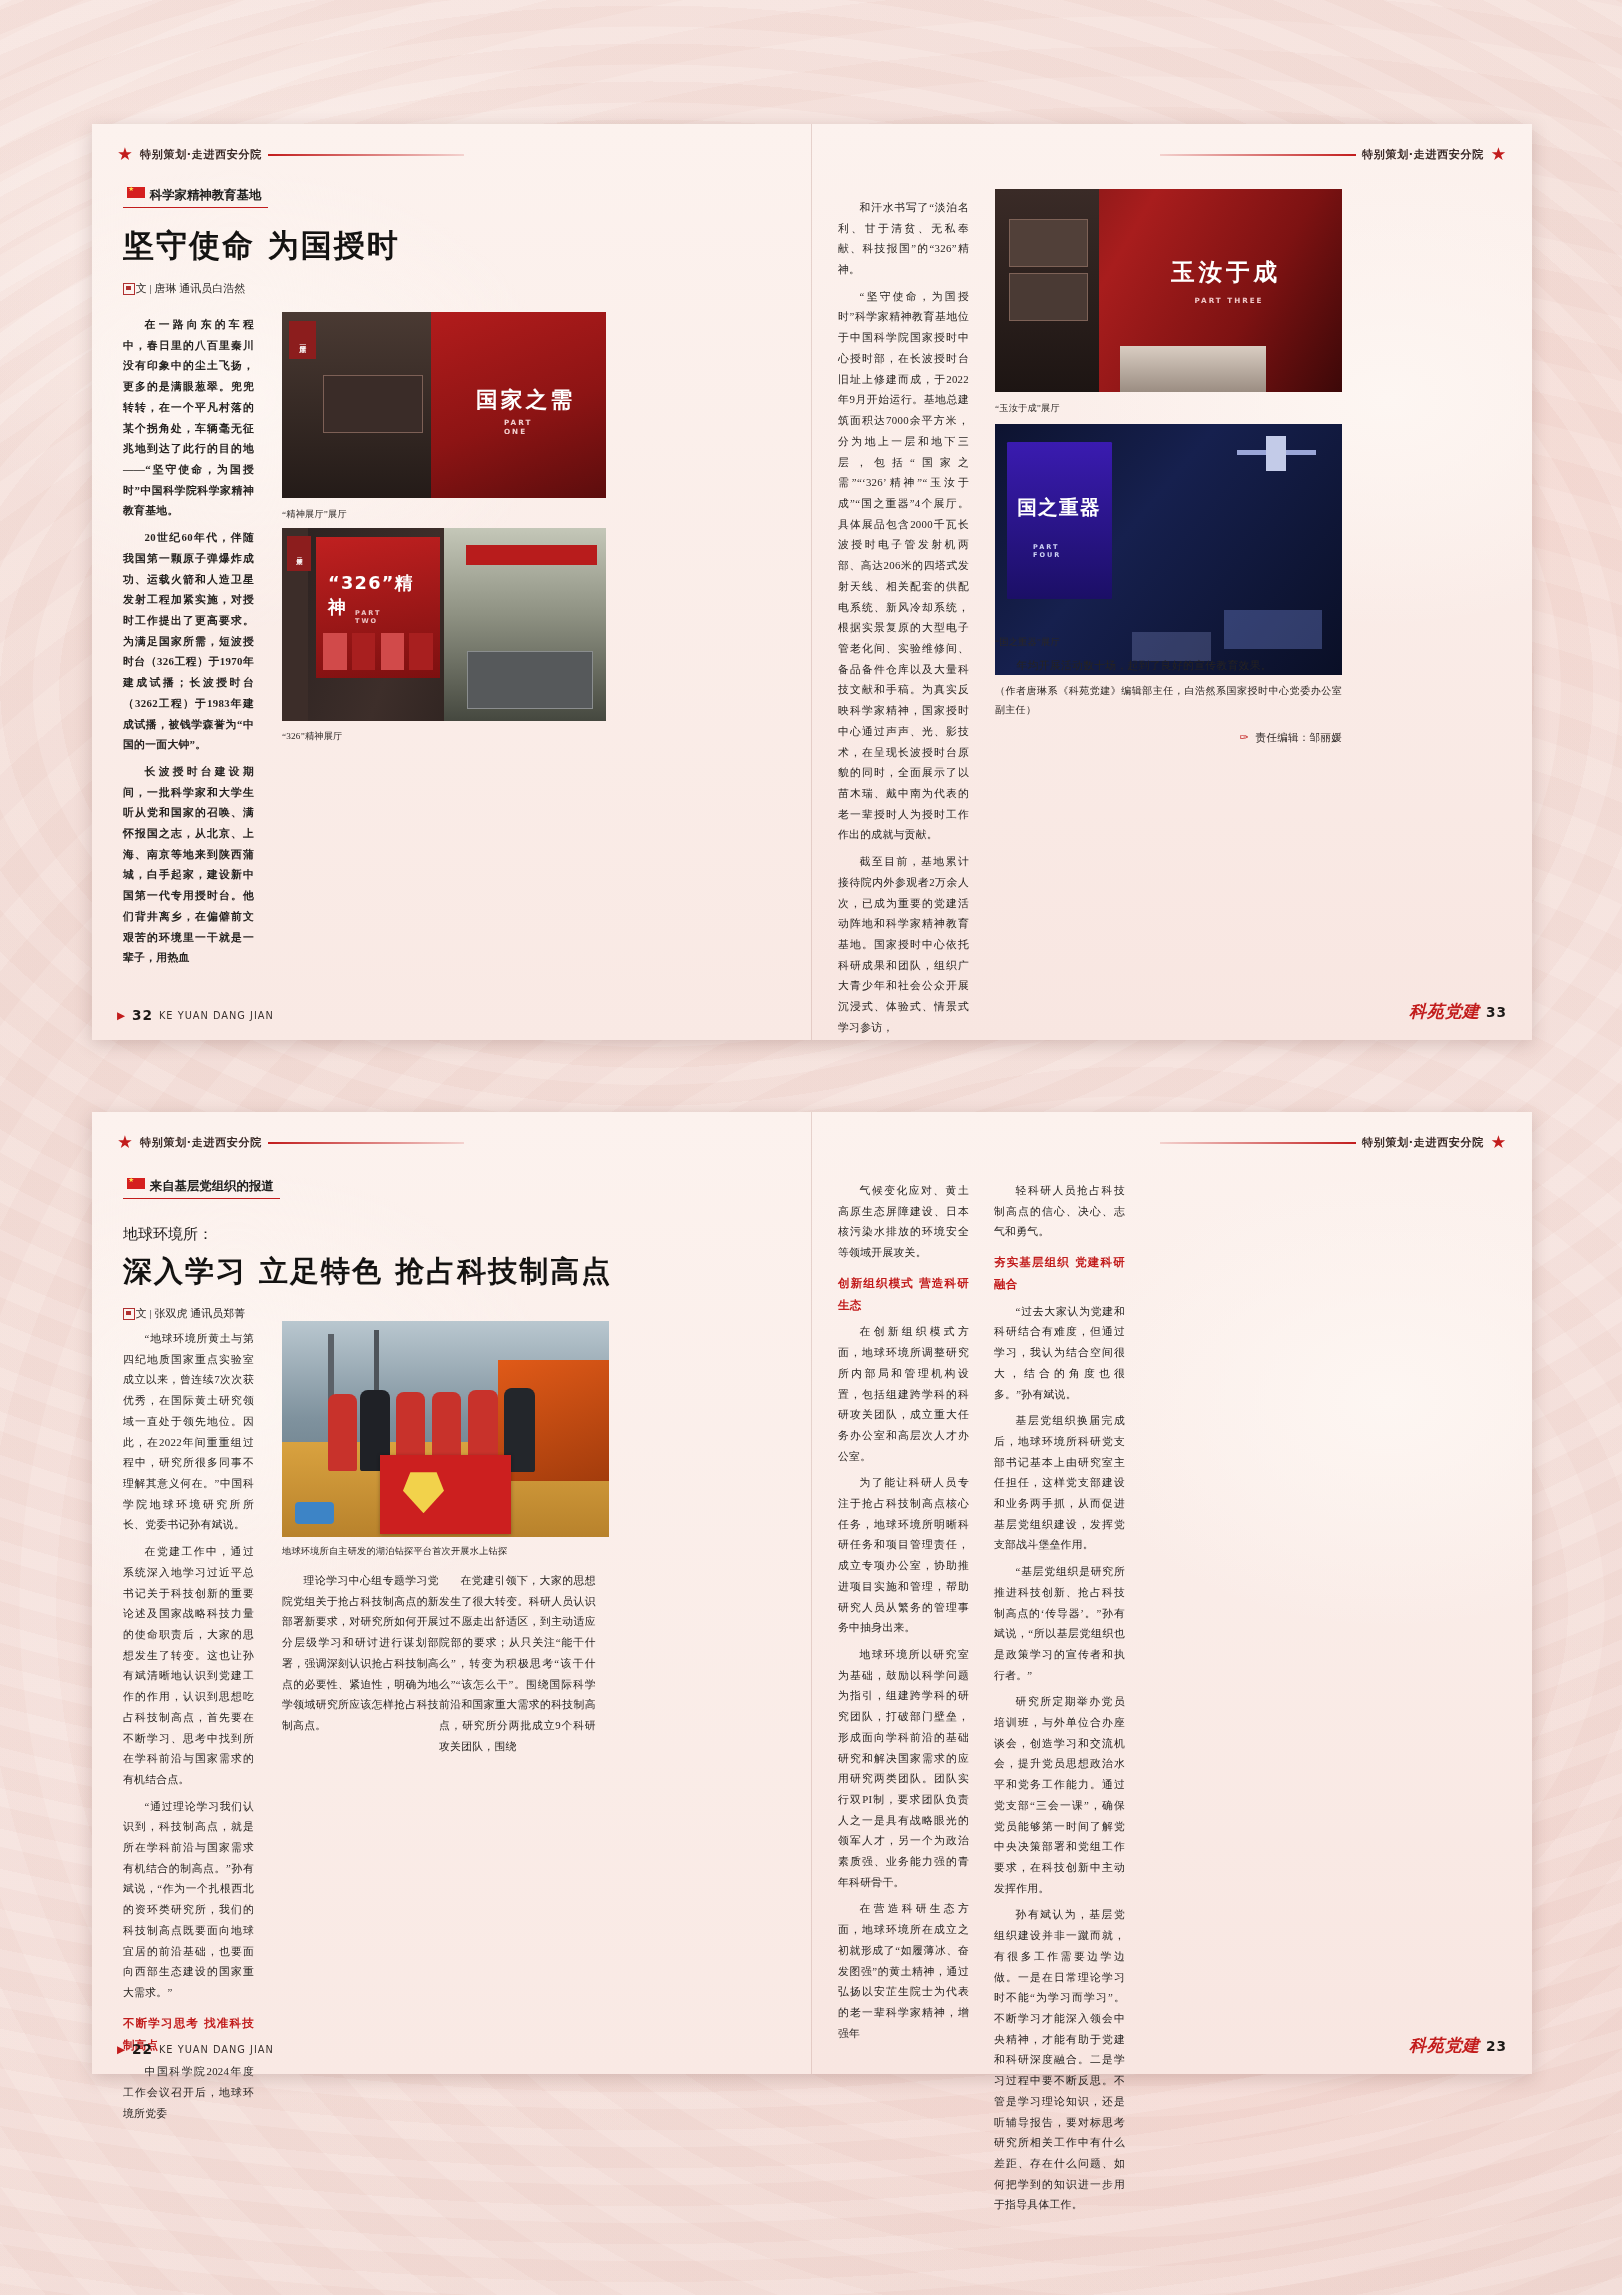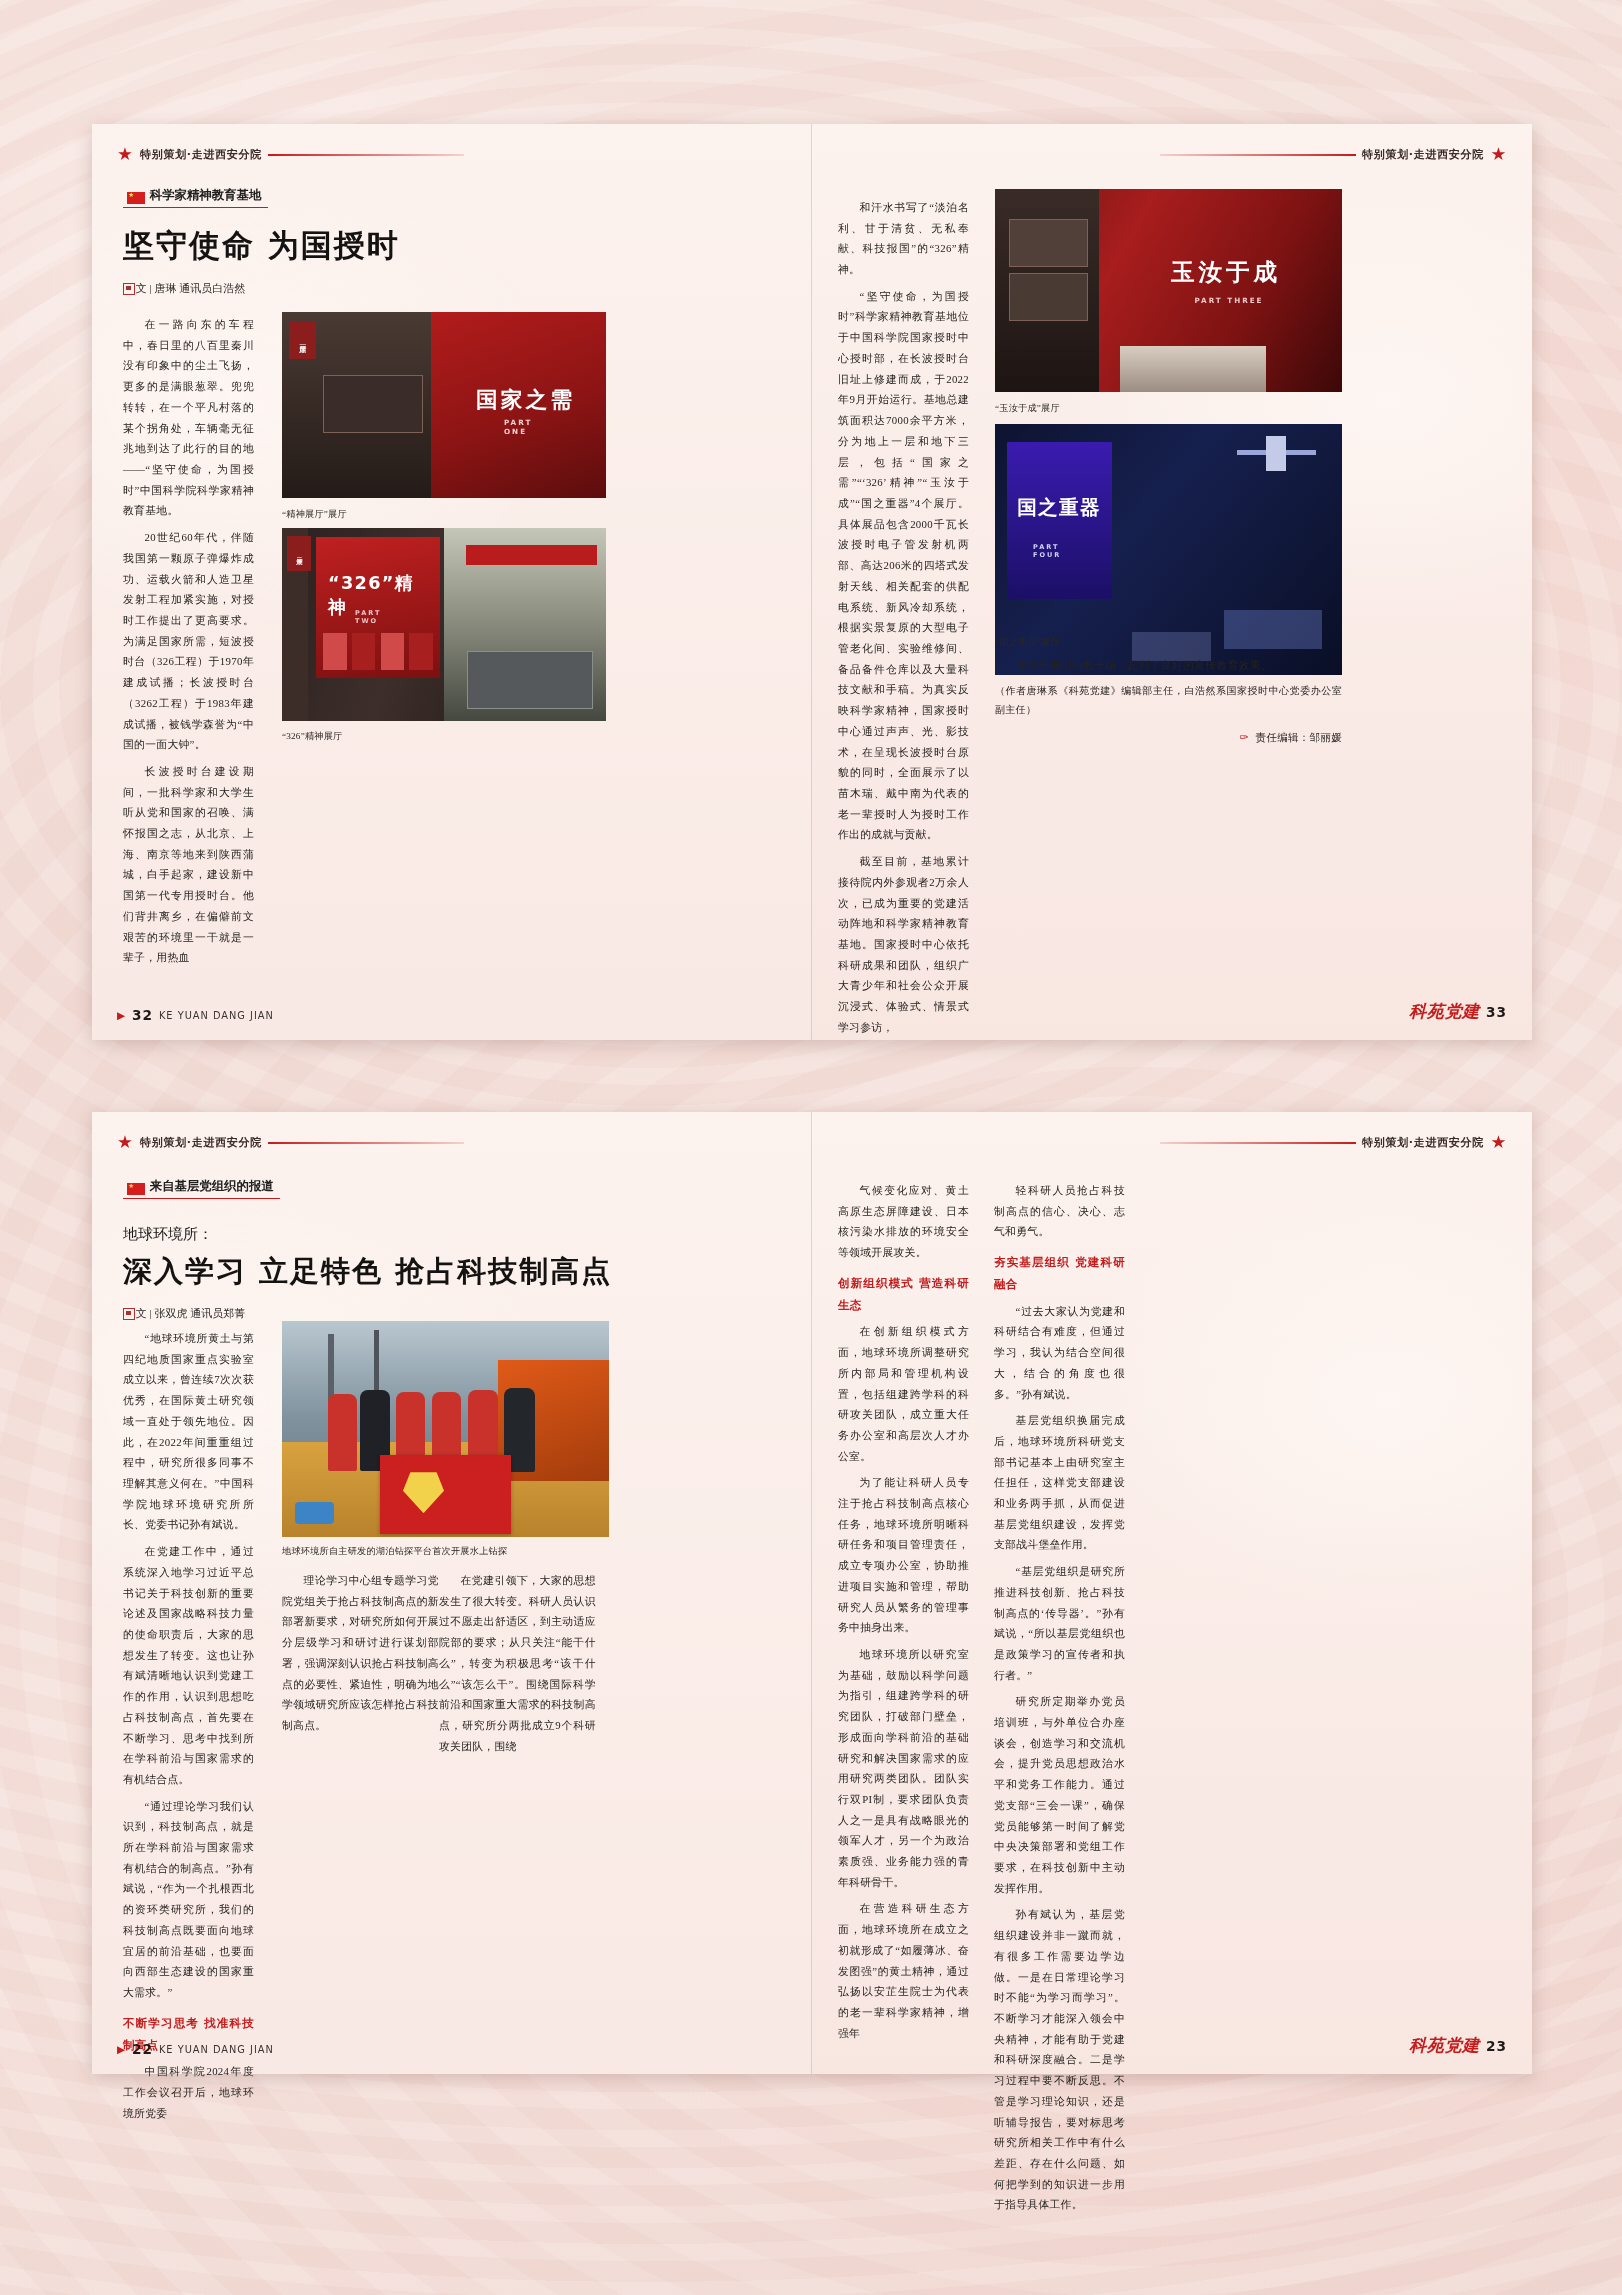--- a/index.html
+++ b/index.html
@@ -86,21 +86,21 @@
   }
   .runhead.r .bar { background: linear-gradient(270deg, #c21c1c, rgba(194,28,28,0.15)); }
   .star {
     color: #c21c1c;
     font-size: 17.7px;
     line-height: 1;
   }
 
   .section-tag {
     display: inline-flex;
-    align-items: flex-end;
+    align-items: flex-start;
     gap: 5.2px;
     border-bottom: 1.3px solid #c21c1c;
     padding: 2.6px 6.5px 3.3px 3.9px;
     font-size: 12.4px;
     color: #20201f;
     font-family: "DejaVu Sans", sans-serif;
     font-weight: bold;
   }
   .flag {
     width: 17.7px;
@@ -263,21 +263,21 @@
         <span class="flag"></span>
         <span>科学家精神教育基地</span>
       </div>
       <div class="headline h-main">坚守使命  为国授时</div>
       <div class="byline">
         <span class="bx"></span>
         <span>文 | 唐琳  通讯员白浩然</span>
       </div>
     </div>
 
-    <div class="col-text" style="position:absolute; left:31px; top:190px; width:131px;">
+    <div class="col-text" style="position:absolute; left:31px; top:190px; width:131px;font-weight:bold;">
       <p>在一路向东的车程中，春日里的八百里秦川没有印象中的尘土飞扬，更多的是满眼葱翠。兜兜转转，在一个平凡村落的某个拐角处，车辆毫无征兆地到达了此行的目的地——“坚守使命，为国授时”中国科学院科学家精神教育基地。</p>
       <p>20世纪60年代，伴随我国第一颗原子弹爆炸成功、运载火箭和人造卫星发射工程加紧实施，对授时工作提出了更高要求。为满足国家所需，短波授时台（326工程）于1970年建成试播；长波授时台（3262工程）于1983年建成试播，被钱学森誉为“中国的一面大钟”。</p>
       <p>长波授时台建设期间，一批科学家和大学生听从党和国家的召唤、满怀报国之志，从北京、上海、南京等地来到陕西蒲城，白手起家，建设新中国第一代专用授时台。他们背井离乡，在偏僻前文艰苦的环境里一干就是一辈子，用热血</p>
     </div>
 
     <div class="photo" style="position:absolute; left:190px; top:188px; width:324px; height:186px;">
       <div style="position:absolute; inset:0; background:linear-gradient(100deg,#241c1a 0%,#3a2a26 30%,#2c211f 60%,#120e0d 100%);"></div>
       <div style="position:absolute; left:0; top:0; width:46%; height:100%; background:linear-gradient(180deg,#4a3a33,#241b18); border-right:1.3px solid #6b4f45;"></div>
       <div style="position:absolute; left:6.5px; top:9.2px; width:27.5px; height:38px; background:#8c1d1d; color:#fff; font-size:7.2px; display:flex; align-items:center; justify-content:center; writing-mode:vertical-rl;">第一展厅</div>
       <div style="position:absolute; left:41px; top:63px; width:98px; height:56px; background:#3a2c28; border:1.3px solid #7d6056;"></div>

